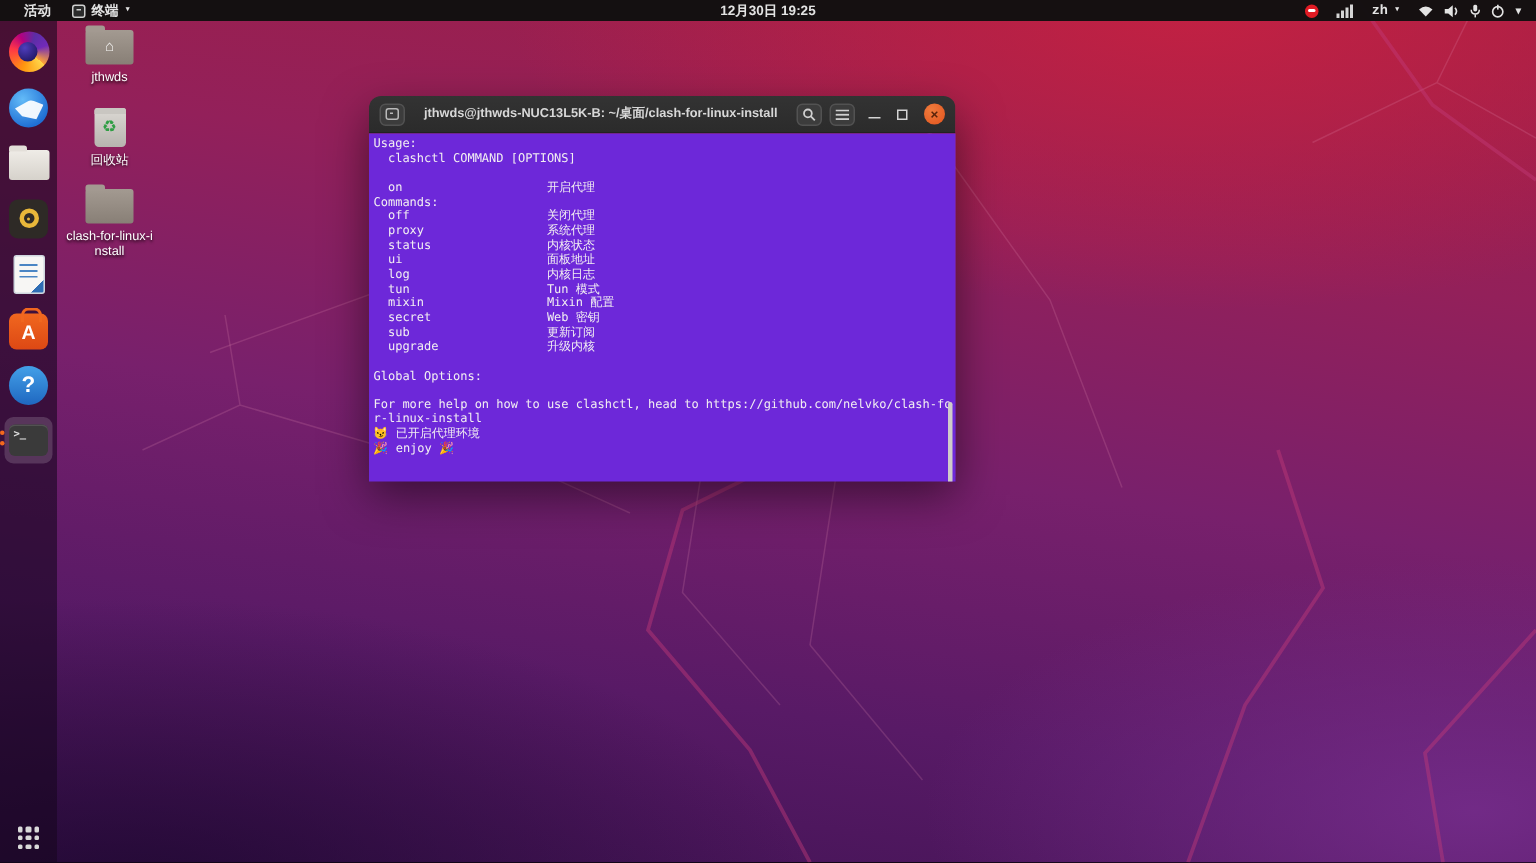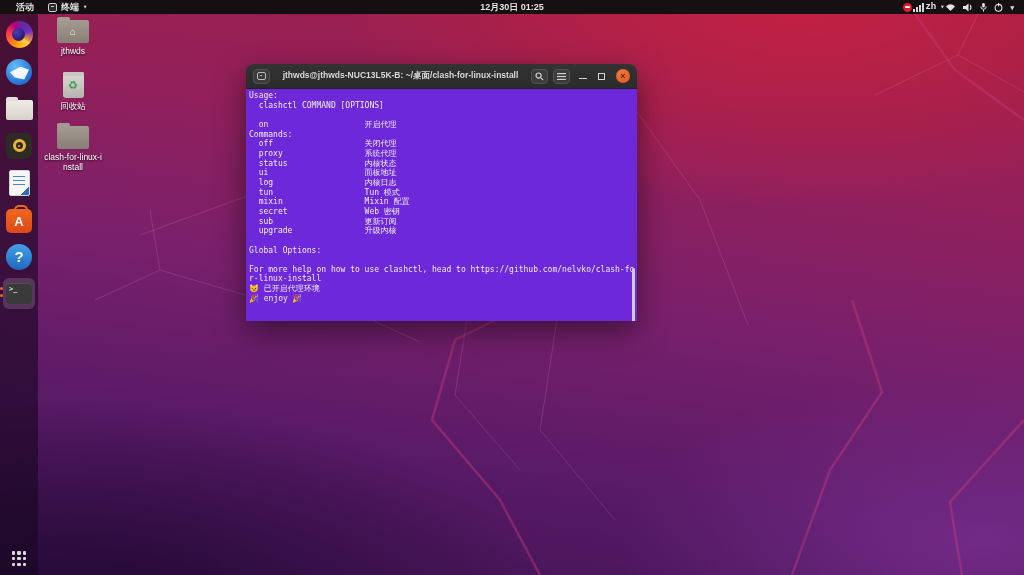--- a/index.html
+++ b/index.html
@@ -16,21 +16,21 @@
   }
   .wallpaper svg { position:absolute; inset:0; }
 
   
   .topbar { position:absolute; top:0; left:0; right:0; height:14px; z-index:30;
     background:rgba(16,16,16,.97); color:#e3e3e3; display:flex; align-items:center;
     font-size:9px; font-weight:bold; }
   .tb-left { display:flex; align-items:center; gap:14px; padding-left:16px; }
   .tb-center { position:absolute; left:0; right:0; text-align:center; pointer-events:none; }
   .tb-center span { pointer-events:auto; }
-  .tb-right { margin-left:auto; display:flex; align-items:center; gap:1px; padding-right:10px; }
+  .tb-right { margin-left:auto; display:flex; align-items:center; gap:12px; padding-right:10px; }
   .appmenu { display:flex; align-items:center; gap:4px;font-family:Liberation Mono, monospace; }
   .mini-term { width:9px; height:9px; border:1px solid #cfcfcf; border-radius:2px; background:#2b2b2b; position:relative; }
   .mini-term::after { content:""; position:absolute; left:2px; top:2px; width:3px; height:1px; background:#cfcfcf; }
   .caret { font-size:7px; line-height:1; }
   .rec-dot { width:9px; height:9px; border-radius:50%; background:#e01b24; position:relative; }
   .rec-dot::after { content:""; position:absolute; left:2px; top:3.7px; width:5px; height:1.6px; background:#fff; border-radius:1px; }
   .net-bars { display:flex; align-items:flex-end; gap:1px; height:9px; }
   .net-bars i { display:block; width:2px; background:#d5d5d5; }
   .net-bars i:nth-child(1){height:3px;} .net-bars i:nth-child(2){height:5px;}
   .net-bars i:nth-child(3){height:7px;} .net-bars i:nth-child(4){height:9px;}
@@ -140,21 +140,21 @@
 <div class="topbar">
   <div class="tb-left">
     <span>活动</span>
     <span class="appmenu">
       <span class="mini-term"></span>
       <span>终端</span>
       <span class="caret">▾</span>
     </span>
   </div>
   <div class="tb-center">
-    <span>12月30日 01:25</span>
+    <span>12月30日 19:25</span>
   </div>
   <div class="tb-right">
     <span class="rec-dot"></span>
     <span class="net-bars">
         <i></i>
         <i></i>
         <i></i>
         <i></i>
       </span>
     <span class="appmenu">

